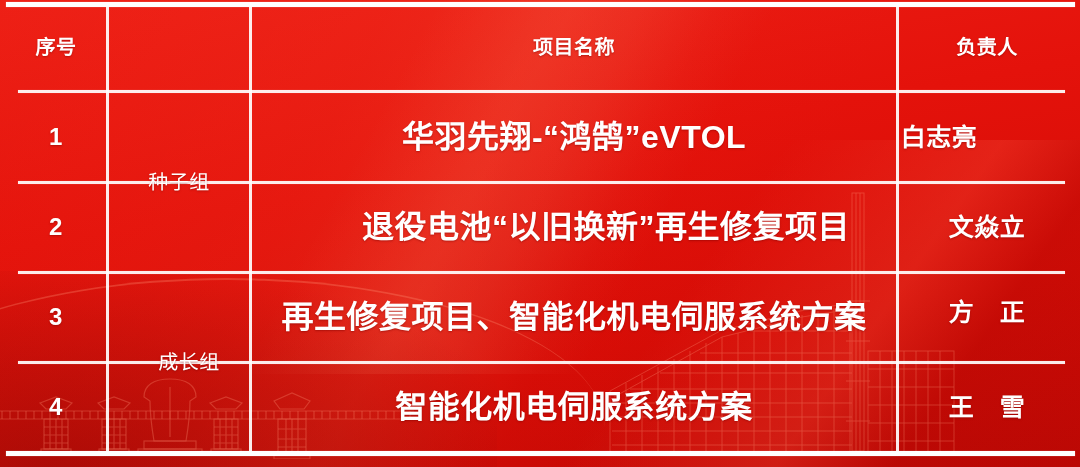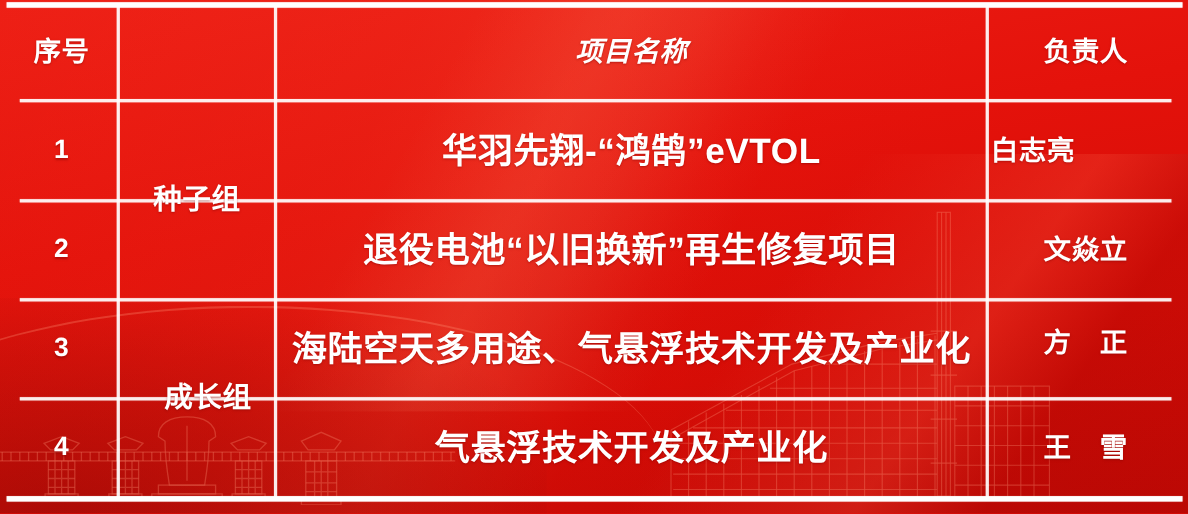--- a/index.html
+++ b/index.html
@@ -134,30 +134,30 @@
     align-items: center;
     justify-content: center;
     color: #ffffff;
     text-align: center;
     line-height: 1.15;
     letter-spacing: 0.5px;
     text-shadow: 0 1px 2px rgba(120,0,0,0.45);
     white-space: nowrap;
   }
   .cell.head {
-    font-size: 25px;
+    font-size: 20px;
     font-weight: 700;
   }
   .cell.num {
     font-size: 24px;
     font-weight: 600;
   }
   .cell.group {
-    font-size: 26px;
-    font-weight: 700;
+    font-size: 20px;
+    font-weight: 400;
   }
   .cell.proj {
     font-size: 32px;
     font-weight: 700;
   }
   .cell.owner {
     font-size: 25px;
     font-weight: 700;
   }
 </style>
@@ -258,35 +258,35 @@
     <div class="rule rule-h" style="top:181px;"></div>
     <div class="rule rule-h" style="top:271px;"></div>
     <div class="rule rule-h" style="top:361px;"></div>
     <div class="rule rule-h edge" style="top:451px;"></div>
 
     <div class="rule rule-v" style="left:106px; top:4px;  height:448px;"></div>
     <div class="rule rule-v" style="left:249px; top:4px;  height:448px;"></div>
     <div class="rule rule-v" style="left:896px; top:4px;  height:448px;"></div>
 
     <div class="cell head" style="left:6px;   top:5px;  width:100px; height:85px;">序号</div>
-    <div class="cell head" style="left:252px; top:5px;  width:644px; height:85px;font-style:italic;">项目名称</div>
+    <div class="cell head" style="left:252px; top:5px;  width:644px; height:85px;">项目名称</div>
     <div class="cell head" style="left:899px; top:5px;  width:176px; height:85px;">负责人</div>
 
     <div class="cell num" style="left:6px; top:93px;  width:100px; height:88px;">1</div>
     <div class="cell num" style="left:6px; top:183px; width:100px; height:88px;">2</div>
     <div class="cell num" style="left:6px; top:273px; width:100px; height:88px;">3</div>
     <div class="cell num" style="left:6px; top:363px; width:100px; height:88px;">4</div>
 
     <div class="cell group" style="left:109px; top:93px;  width:140px; height:178px;">种子组</div>
     <div class="cell group" style="left:109px; top:273px; width:160px; height:178px;">成长组</div>
 
     <div class="cell proj" style="left:252px; top:93px;  width:644px; height:88px;">华羽先翔-“鸿鹄”eVTOL</div>
-    <div class="cell proj" style="left:252px; top:183px; width:644px; height:88px;">退役电池“以旧换新”再生修复项目</div>
-    <div class="cell proj" style="left:252px; top:273px; width:644px; height:88px;">海陆空天多用途、气悬浮技术开发及产业化</div>
-    <div class="cell proj" style="left:252px; top:363px; width:644px; height:88px;">气悬浮技术开发及产业化</div>
+    <div class="cell proj" style="left:252px; top:183px; width:644px; height:88px;padding-left:32px;">退役电池“以旧换新”再生修复项目</div>
+    <div class="cell proj" style="left:252px; top:273px; width:644px; height:88px;">再生修复项目、智能化机电伺服系统方案</div>
+    <div class="cell proj" style="left:252px; top:363px; width:644px; height:88px;">智能化机电伺服系统方案</div>
 
     <div class="cell owner" style="left:851px; top:93px;  width:176px; height:88px;">白志亮</div>
     <div class="cell owner" style="left:899px; top:183px; width:176px; height:88px;">文焱立</div>
     <div class="cell owner" style="left:899px; top:268px; width:176px; height:88px;">方　正</div>
     <div class="cell owner" style="left:899px; top:363px; width:176px; height:88px;text-align:center;">王　雪</div>
 
   </div>
 </div>
 
 </body></html>

